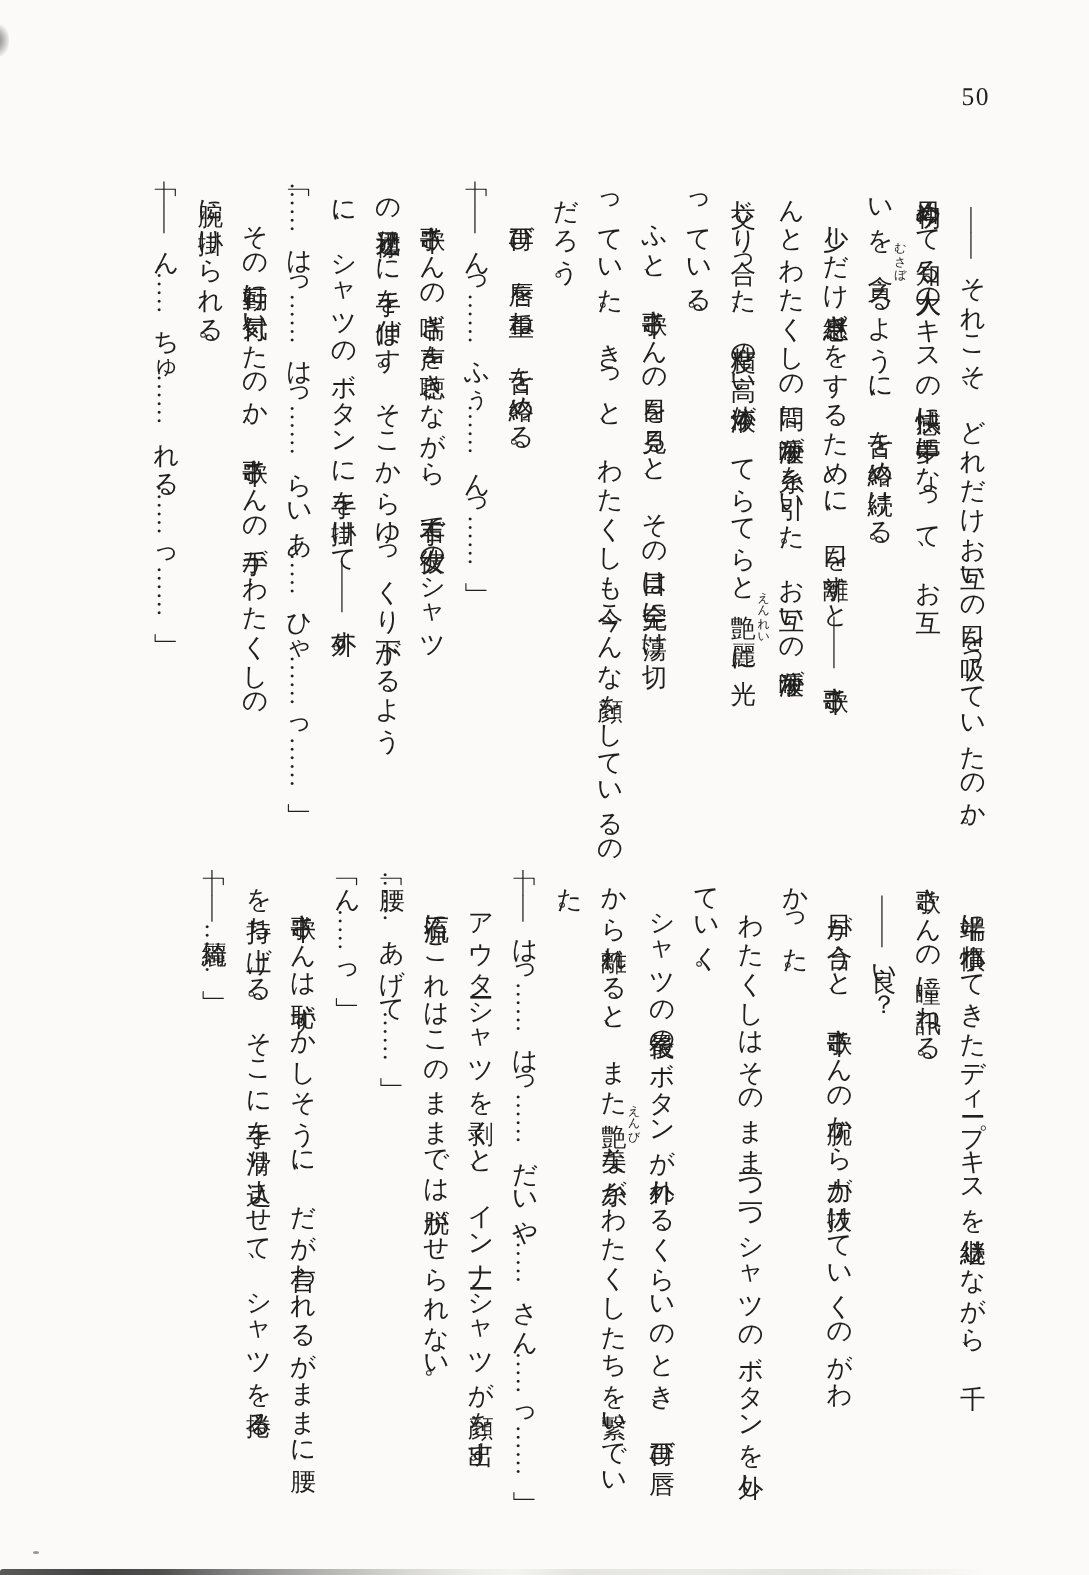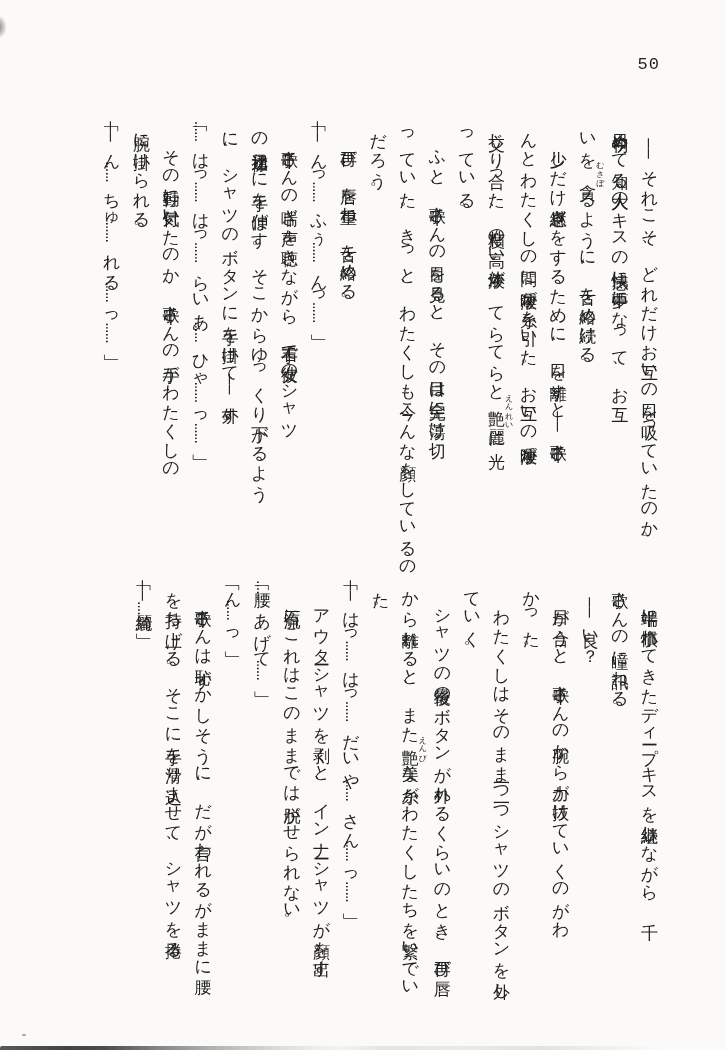--- a/index.html
+++ b/index.html
@@ -3,21 +3,21 @@
 <meta charset="utf-8">
 <style>
   html, body { margin: 0; padding: 0; background: #e8e8e6; }
   .page {
     position: relative;
     width: 726px;
     height: 1050px;
     margin: 0 auto;
     background: var(--paper, #fbfaf8);
     overflow: hidden;
-    font-family: Liberation Mono, monospace;
+    font-family: Liberation Serif, serif;
   }
   .page-number {
     position: absolute;
     top: 55px;
     right: 66px;
     font-size: 17px;
     color: var(--ink, #2a2a2a);
     letter-spacing: 1px;
   }
   .band {

